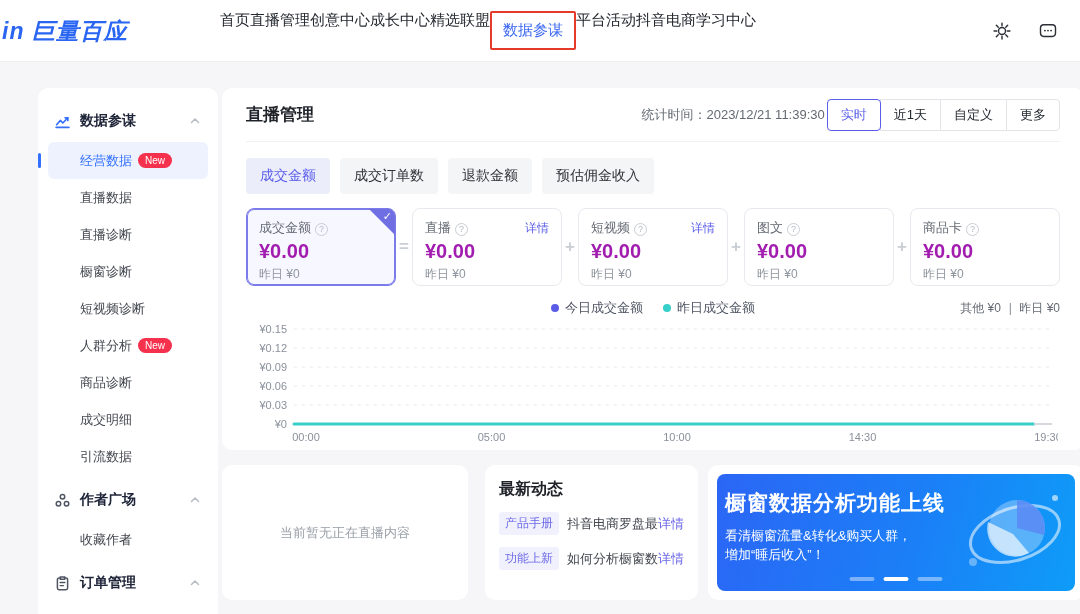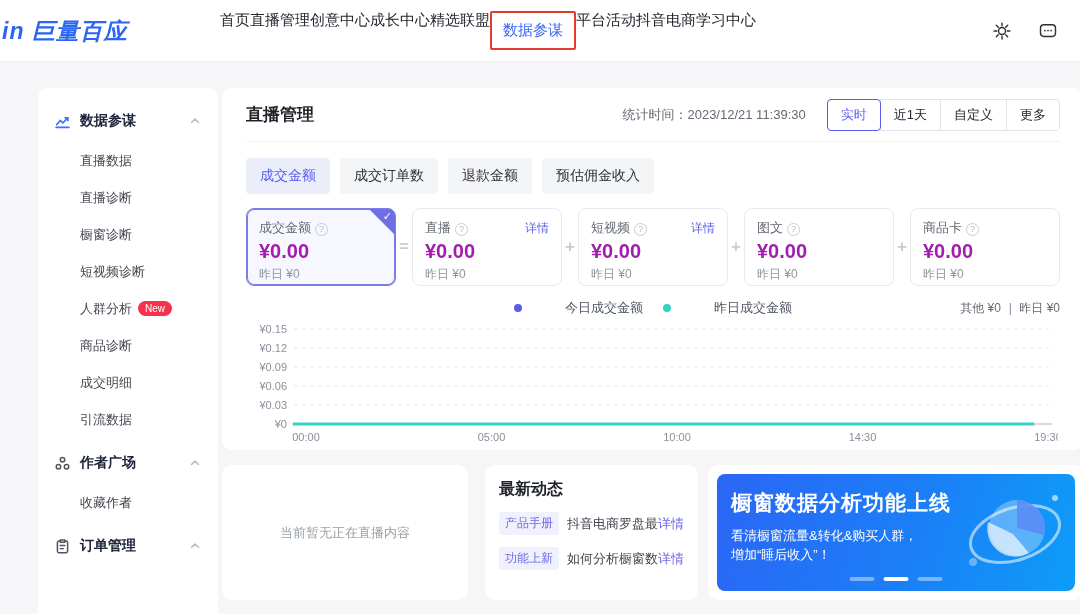--- a/index.html
+++ b/index.html
@@ -37,21 +37,21 @@
                background:#3370ff; border-radius:2px; }
   .badge-new { display:inline-block; margin-left:6px; background:#f5314d; color:#fff; font-size:10px;
                line-height:15px; padding:0 7px; border-radius:8px; vertical-align:1px; }
 
   
   .main { position:absolute; left:222px; top:88px; width:862px; }
   .overview-card { background:#fff; border-radius:10px; height:362px; padding:0 24px; }
   .ov-header { height:54px; display:flex; align-items:center; justify-content:space-between;
                border-bottom:1px solid #f0f1f3; }
   .ov-title { font-size:17px; font-weight:bold; color:#1f2329; }
-  .ov-right { display:flex; align-items:center; gap:22px; }
+  .ov-right { display:flex; align-items:center; gap:3px; }
   .stat-time { font-size:13px; color:#646a73; }
   .btn-group { display:flex; }
   .tbtn { height:32px; padding:0 13px; background:#fff; border:1px solid #e2e4e8; font-size:13px;
           color:#24282f; margin-left:-1px; cursor:pointer; font-family:inherit; position:relative; }
   .tbtn:first-child { border-radius:4px 0 0 4px; }
   .tbtn:last-child { border-radius:0 4px 4px 0; }
   .tbtn.active { border-color:#5a5ee8; color:#5a5ee8; z-index:1; border-radius:4px; }
 
   .metric-tabs { margin-top:16px; display:flex; gap:10px; }
   .mtab { padding:9px 14px; border-radius:4px; background:#f4f5f7; font-size:14px; color:#303238; cursor:pointer; }
@@ -68,21 +68,21 @@
   .mcard-head { display:flex; justify-content:space-between; align-items:center; font-size:13px; color:#646a73; }
   .help-icon { display:inline-block; width:13px; height:13px; border:1px solid #c9cdd4; border-radius:50%;
            color:#b4bac2; font-size:9px; line-height:11px; text-align:center; margin-left:4px; }
   .detail-link { font-size:12px; color:#5a5ee8; cursor:pointer; }
   .mcard-value { font-size:20px; font-weight:bold; color:#a21caf; margin-top:3px; }
   .mcard-yest { font-size:12px; color:#8f959e; margin-top:3px; }
   .op { flex:1; text-align:center; color:#c9cdd4; font-size:17px; font-weight:bold; }
 
   .legend-row { margin-top:13px; position:relative; height:18px; }
   .legend-center { position:absolute; left:0; right:0; text-align:center; font-size:13px; color:#4e5463; }
-  .legend-item { display:inline-flex; align-items:center; margin:0 10px;gap:37px; }
+  .legend-item { display:inline-flex; align-items:center; margin:0 10px; }
   .legend-dot { width:8px; height:8px; border-radius:50%; display:inline-block; margin-right:6px; }
   .side-note { position:absolute; right:0; top:1px; font-size:12px; color:#646a73; }
 
   .chart-wrap { margin-top:4px; }
 
   
   .bottom-row { position:absolute; top:465px; left:222px; width:862px; height:135px; }
   .live-card { position:absolute; left:0; top:0; width:246px; height:135px; background:#fff; border-radius:10px;
                display:flex; align-items:center; justify-content:center; font-size:13px; color:#9aa0a8; }
   .news-card { position:absolute; left:263px; top:0; width:213px; height:135px; background:#fff;
@@ -90,21 +90,21 @@
   .news-title { font-size:16px; font-weight:bold; color:#1f2329; }
   .news-item { display:flex; align-items:center; margin-top:12px; white-space:nowrap; }
   .news-tag { font-size:12px; color:#6d6ae8; background:#f1f1fd; padding:3px 6px; border-radius:3px;
               margin-right:8px; flex:none; }
   .news-text { font-size:13px; color:#42464e; overflow:hidden; }
   .news-link { font-size:13px; color:#6d6ae8; cursor:pointer; flex:none; }
   .banner-card { position:absolute; left:486px; top:0; width:376px; height:135px; background:#fff;
                  border-radius:10px; padding:9px; }
   .banner { position:relative; width:100%; height:100%; border-radius:8px; overflow:hidden;
             background:linear-gradient(105deg,#2b66f5 0%,#1b7ff7 55%,#0e9cf8 100%); color:#fff;
-            padding:15px 14px; cursor:pointer; }
+            padding:15px 8px; cursor:pointer; }
   .banner-title { font-size:21px; font-weight:bold; letter-spacing:1px; white-space:nowrap; }
   .banner-sub { font-size:13px; margin-top:9px; line-height:19px; }
   .banner-dots { position:absolute; bottom:10px; left:50%; transform:translateX(-50%); display:flex; gap:9px; }
   .bdot { width:25px; height:4px; border-radius:2px; background:rgba(255,255,255,0.42); cursor:pointer; }
   .bdot.active { background:#fff; }
   .banner-illus { position:absolute; right:4px; top:4px; }
 </style>
 </head>
 <body>
 
@@ -143,20 +143,21 @@
               <path d="M2 13.5h12"></path>
               <path d="M2.5 11l3.4-4 2.4 2.4L13 4.5"></path>
               <path d="M10.5 4.5H13v2.5"></path>
             </svg></span>
           <span class="side-title">数据参谋</span>
           <span class="chev"><svg viewBox="0 0 14 14" fill="none" stroke="#b7bcc4" stroke-width="1.5" stroke-linecap="round" stroke-linejoin="round">
               <path d="M3.5 8.5 7 5l3.5 3.5"></path>
             </svg></span>
         </div>
         <div class="side-items">
+          <div class="side-item active"><span>经营数据</span><span class="badge-new">New</span></div>
           <div class="side-item"><span>直播数据</span></div>
           <div class="side-item"><span>直播诊断</span></div>
           <div class="side-item"><span>橱窗诊断</span></div>
           <div class="side-item"><span>短视频诊断</span></div>
           <div class="side-item"><span>人群分析</span><span class="badge-new">New</span></div>
           <div class="side-item"><span>商品诊断</span></div>
           <div class="side-item"><span>成交明细</span></div>
           <div class="side-item"><span>引流数据</span></div>
         </div>
       </div>

